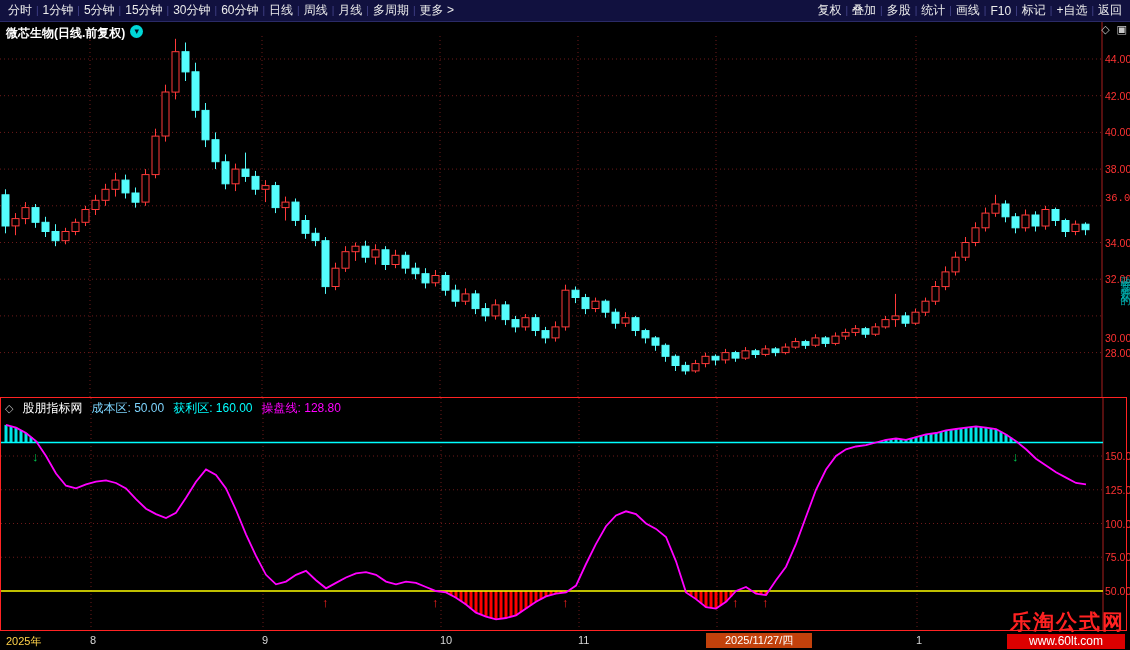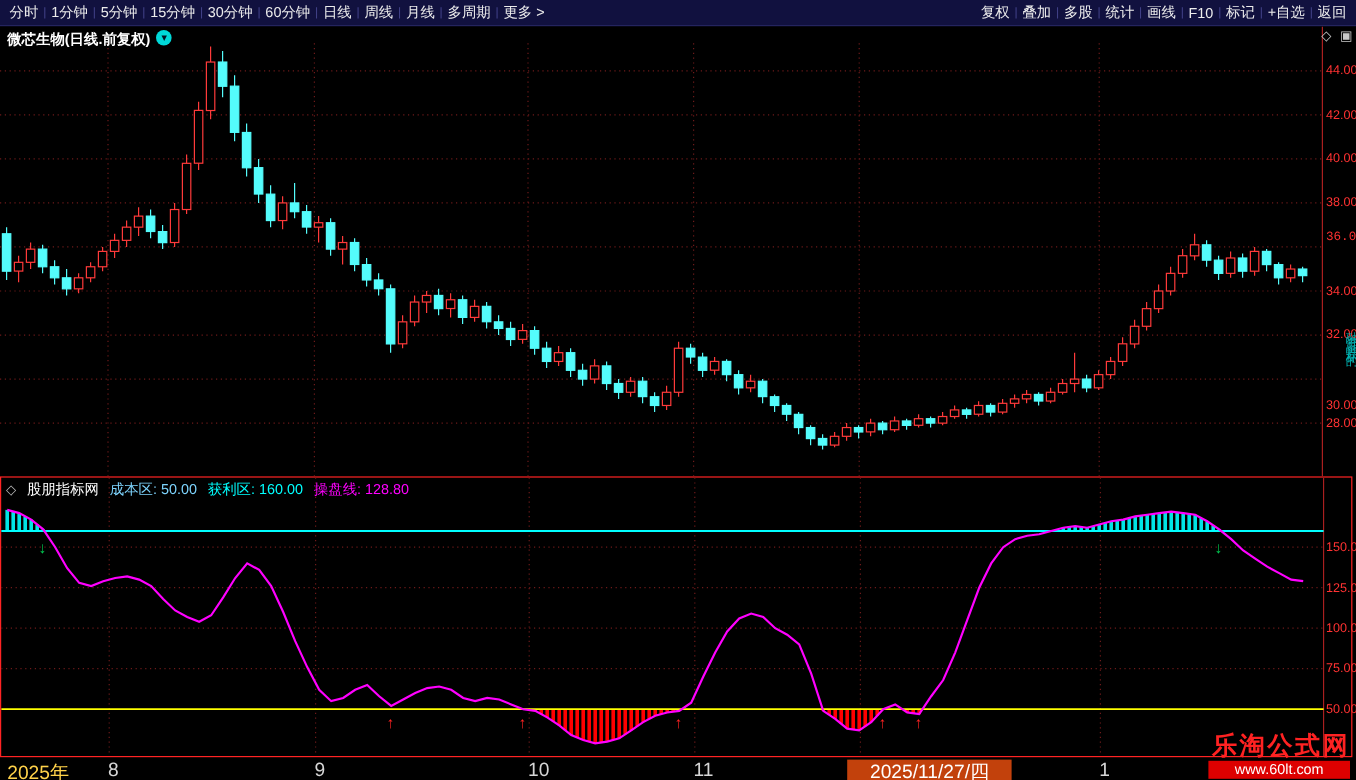--- a/index.html
+++ b/index.html
@@ -28,21 +28,21 @@
 
   .indicator-panel{position:absolute;left:0;top:397px;width:1127px;height:234px;
                    border:1px solid #ff2323;background:#000;}
   .indicator-panel svg{position:absolute;left:0;top:0;}
   .ind-title{position:absolute;left:4px;top:2px;display:flex;align-items:center;gap:9px;
              font-size:12px;z-index:6;white-space:nowrap;}
   .ind-icon{color:#bbb;font-size:11px;}
   .ind-name{color:#fff;}
   .ind-label{position:absolute;left:1104px;font-size:10.5px;color:#ff3232;}
 
-  .timeline{position:absolute;left:0;top:632px;width:952px;height:18px;background:#000;font-size:16px;}
+  .timeline{position:absolute;left:0;top:632px;width:952px;height:18px;background:#000;font-size:11px;}
   .tick{position:absolute;top:2px;white-space:nowrap;}
   .tick.year{color:#ffd24a;}
   .tick.month{color:#d6d6d6;}
   .tick.highlight{background:#c2410c;color:#fff;padding:0 19px;top:1px;}
 
   .watermark{position:absolute;right:5px;bottom:1px;z-index:30;text-align:right;line-height:1.1;}
   .wm1{color:#ff2222;font-size:21px;font-weight:bold;letter-spacing:2px;}
   .wm2{background:#dd0000;color:#fff;font-size:12px;padding:1px 22px;margin-top:1px;}
 </style>
 </head>

